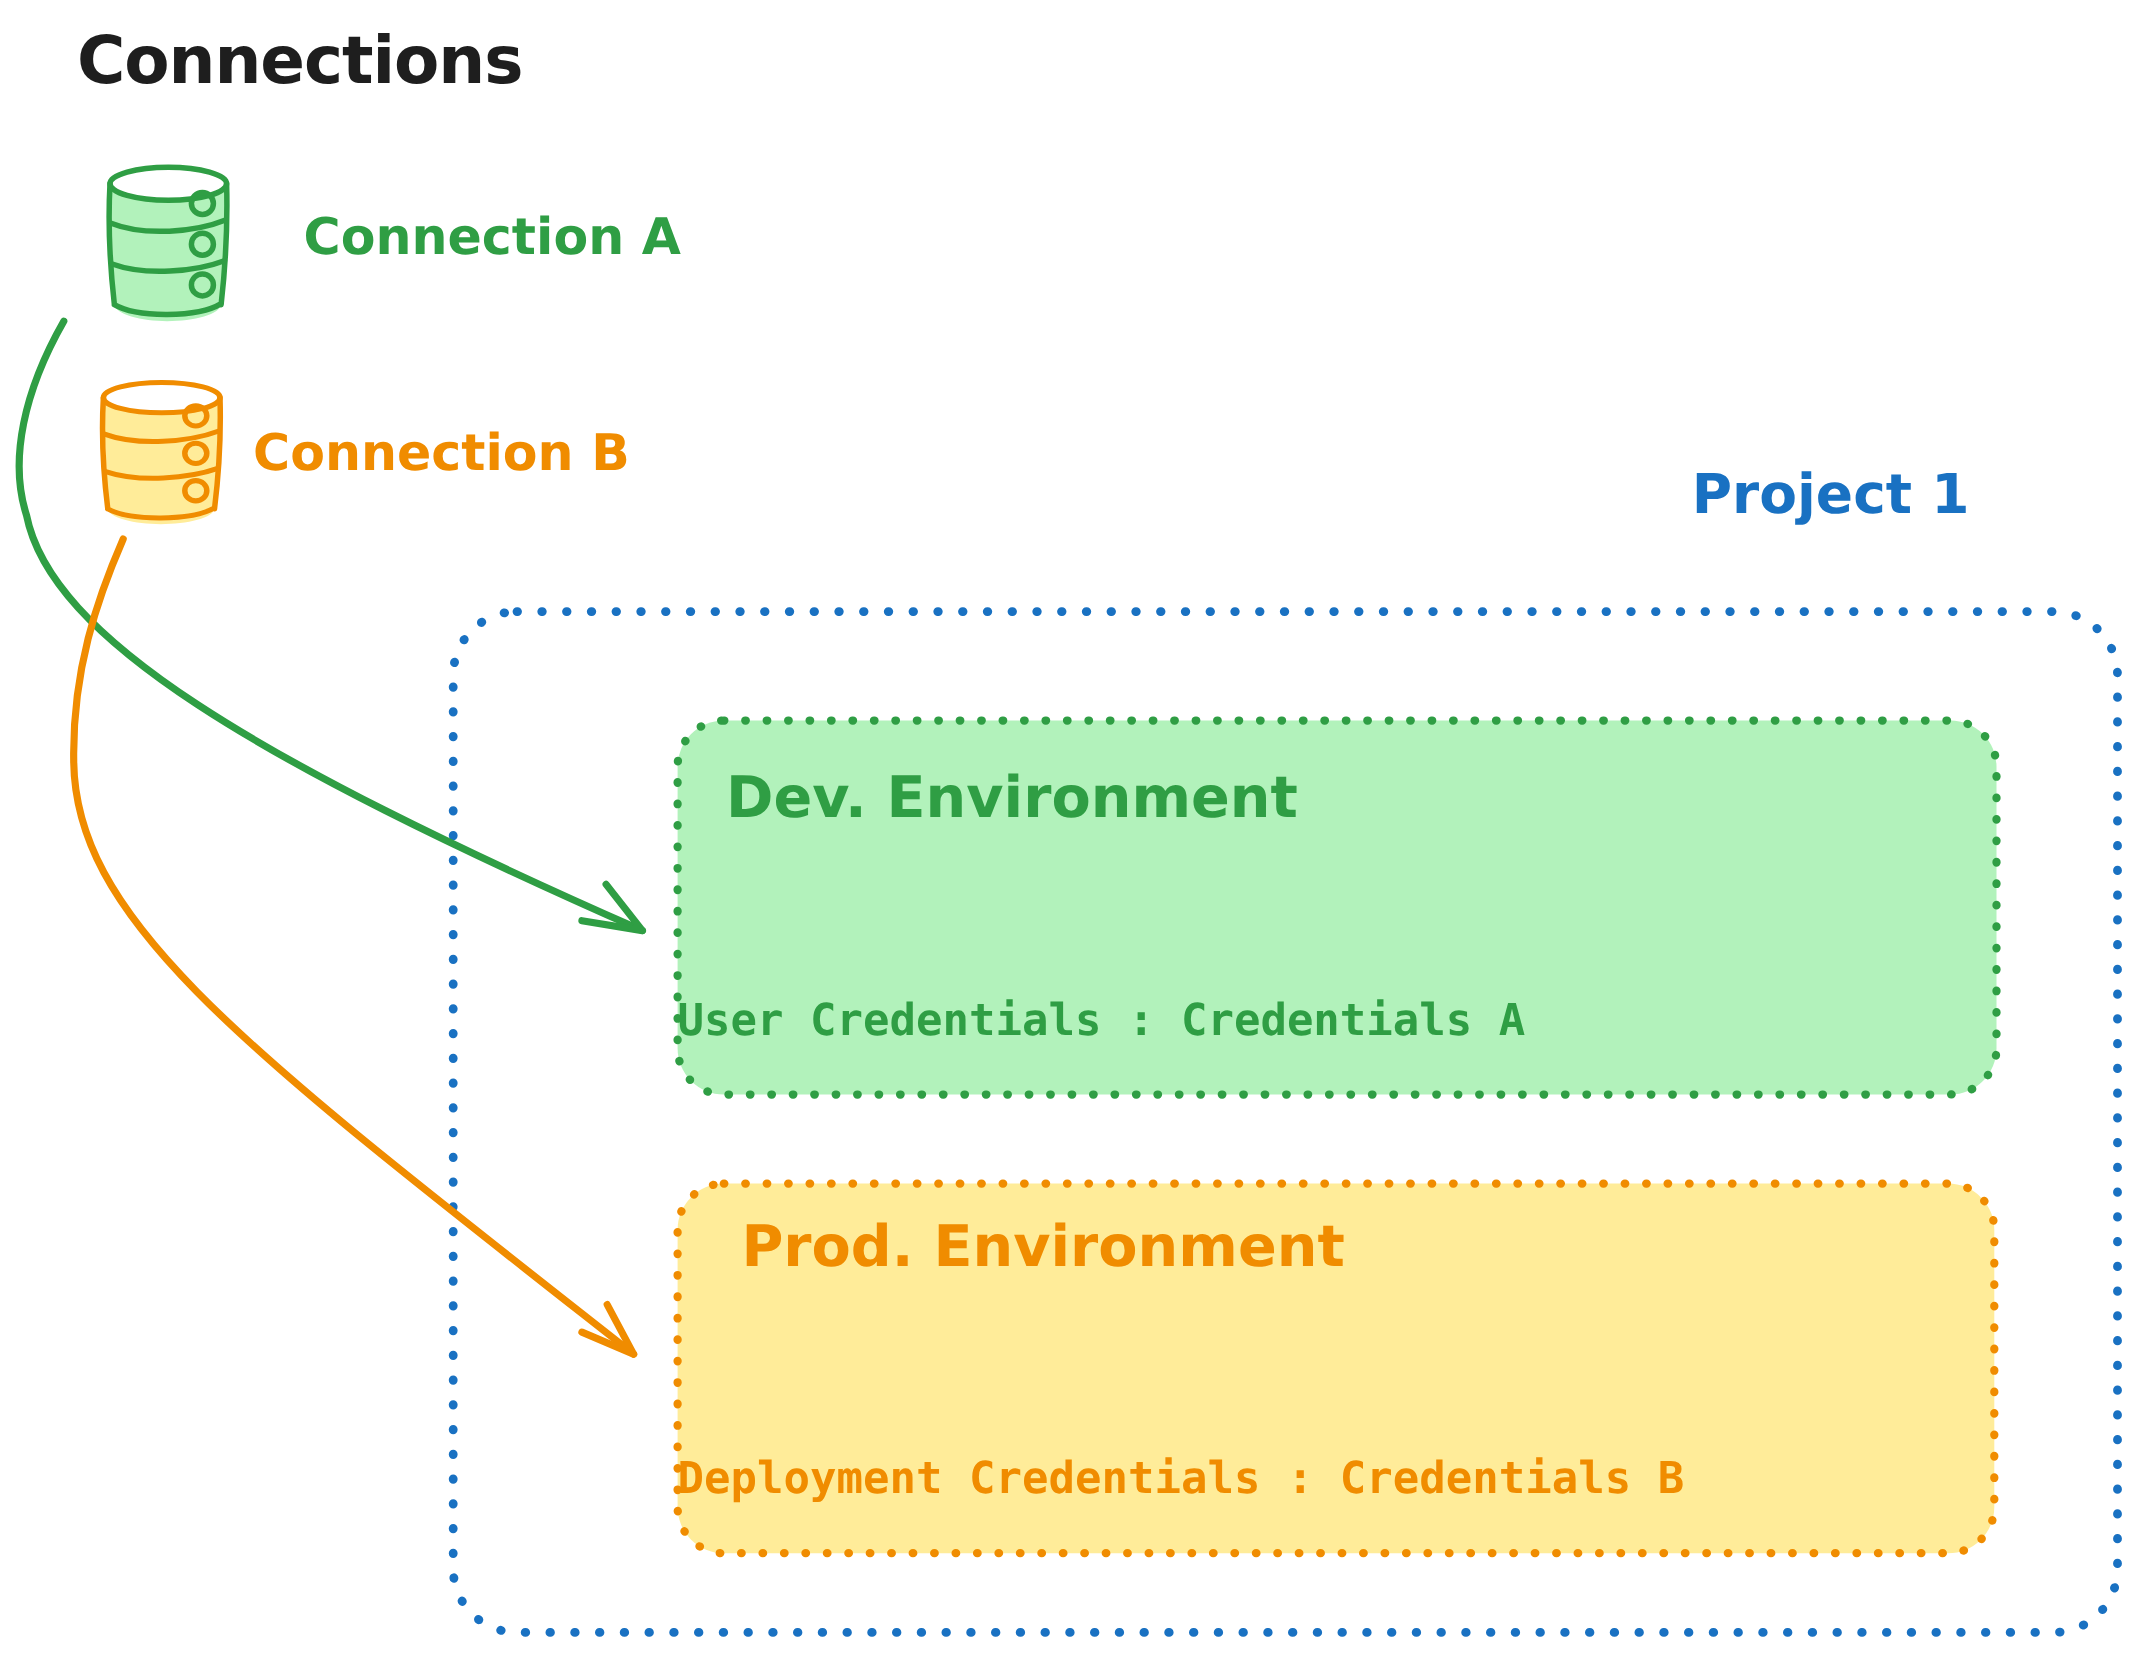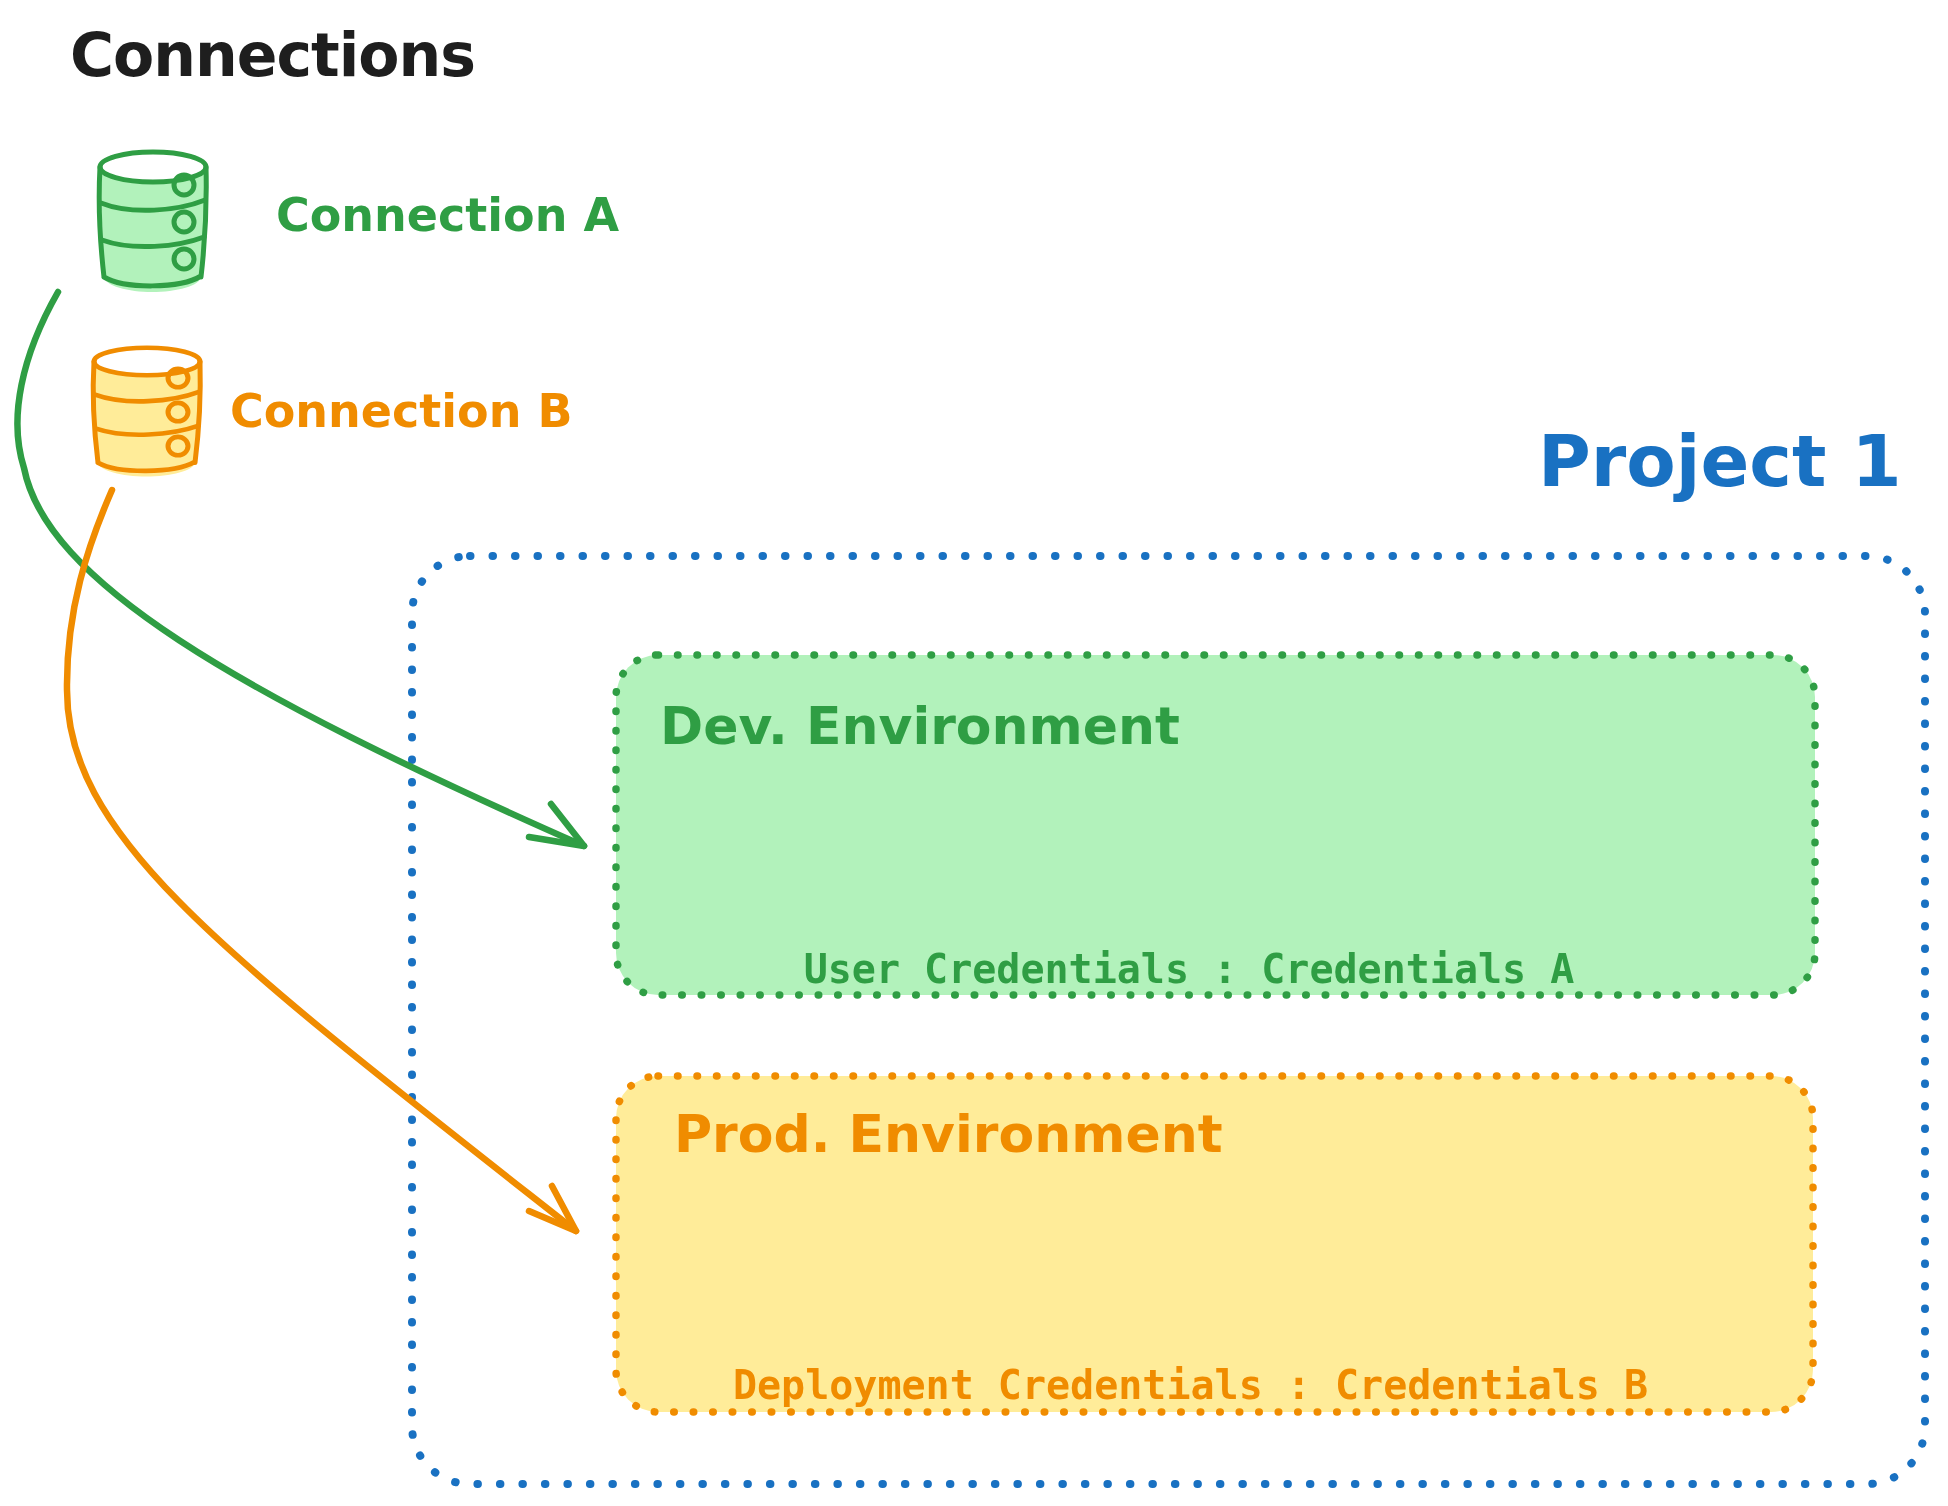--- a/index.html
+++ b/index.html
@@ -16,28 +16,27 @@
     left: 0; top: 0;
   }
   .txt {
     position: absolute;
     white-space: nowrap;
     line-height: 1.1;
   }
   .t-title      { left:70px;   top:22px;   font-size:60px; font-weight:700; color:#1e1e1e; letter-spacing:-1px; }
   .t-conn-a     { left:276px;  top:190px;  font-size:46px; font-weight:600; color:#2f9e44;text-align:center; }
   .t-conn-b     { left:230px;  top:386px;  font-size:46px; font-weight:600; color:#f08c00;text-align:right; }
-  .t-project    { left:1538px; top:422px;  font-size:72px; font-weight:700; color:#1971c2; }
+  .t-project    { left:1538px; top:422px;  font-size:50px; font-weight:700; color:#1971c2; }
   .t-dev-head   { left:660px;  top:698px;  font-size:52px; font-weight:600; color:#2f9e44; }
   .t-prod-head  { left:674px;  top:1106px; font-size:52px; font-weight:600; color:#f08c00; }
   .t-dev-cred, .t-prod-cred {
     font-family: "DejaVu Sans Mono", "Liberation Mono", monospace;
     font-size: 40px; font-weight: 700;
-    text-align: center;
-    margin-top: 41px;
+    text-align: left;
   }
   .t-dev-cred  { left:616px; width:1146px; top:906px;  color:#2f9e44; }
   .t-prod-cred { left:616px; width:1149px; top:1322px; color:#f08c00; }
 </style>
 </head>
 <body>
 
 <div class="canvas">
 
   <svg class="layer" width="1948" height="1506" viewBox="0 0 1948 1506">

